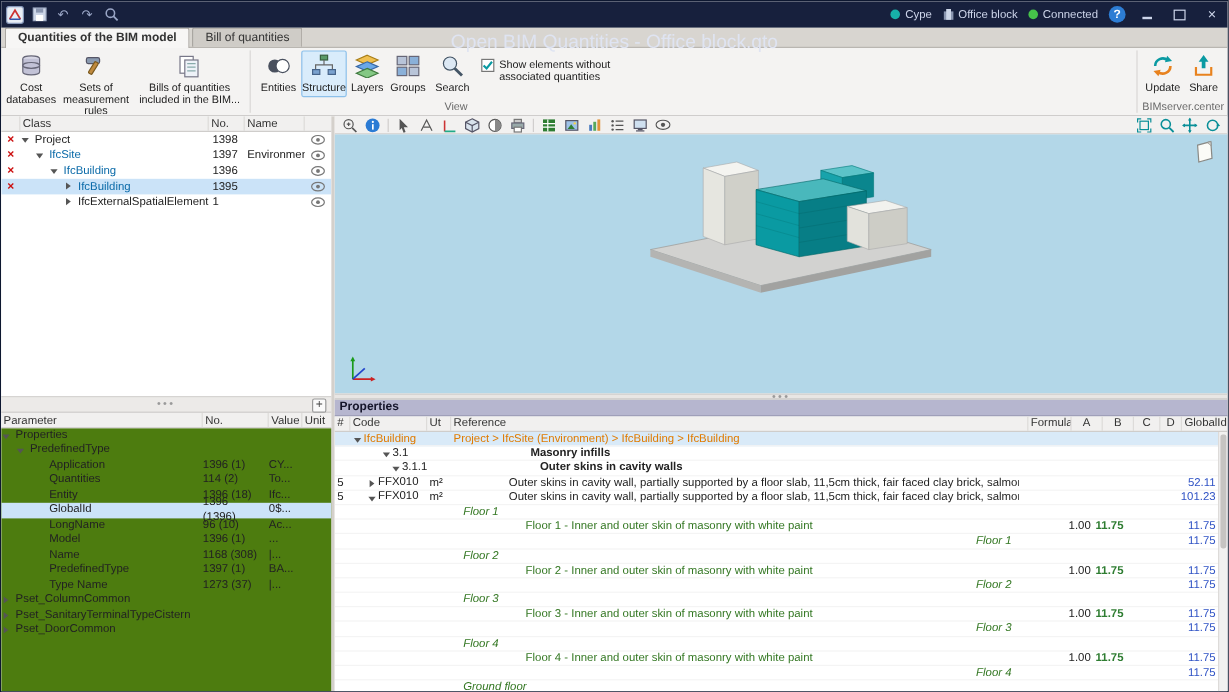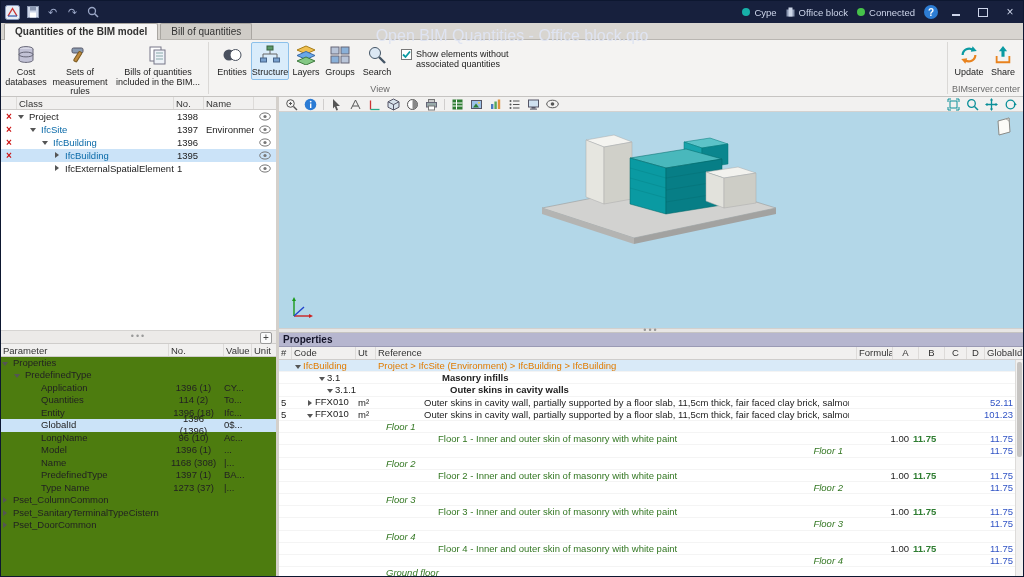--- a/index.html
+++ b/index.html
@@ -82,21 +82,21 @@
     display:flex;align-items:center;justify-content:center;font-size:10px;color:#444;line-height:10px;}
 
   
   .ph-param{flex:1;} .ph-no{flex:0 0 55px;text-align:left;} .ph-val{flex:0 0 28px;} .ph-unit{flex:0 0 24px;border-right:none!important;}
   .param-body{flex:1;overflow:hidden;background:#4d7c0f;}
   .prow{display:flex;height:12.5px;line-height:12.5px;font-size:9.5px;align-items:center;}
   .prow.selected{background:#cbe3f8;}
   .prow .chevwrap{flex:0 0 10px;height:100%;position:relative;}
   .prow.lvl1 .chevwrap{margin-left:12px;} .prow.lvl2 .chevwrap{margin-left:28px;}
   .pname{flex:1;overflow:hidden;white-space:nowrap;padding-left:2px;}
-  .pno{flex:0 0 55px;text-align:center;padding-right:6px;overflow:hidden;}
+  .pno{flex:0 0 55px;text-align:left;padding-right:6px;overflow:hidden;}
   .pval{flex:0 0 28px;overflow:hidden;}
   .punit{flex:0 0 24px;overflow:hidden;}
 
   
   .vtoolbar{flex:0 0 15px;background:#f2f1f0;border-bottom:1px solid #d4d2d0;display:flex;align-items:center;padding:0 4px;gap:2px;}
   .vt{width:17px;height:14px;display:flex;align-items:center;justify-content:center;}
   .vtsep{width:1px;height:11px;background:#d0cecd;margin:0 2px;}
   .vtspacer{flex:1;}
   .viewport{flex:1;background:#b3d7e8;position:relative;overflow:hidden;min-height:0;}
   .scene{position:absolute;left:255px;top:4px;}

